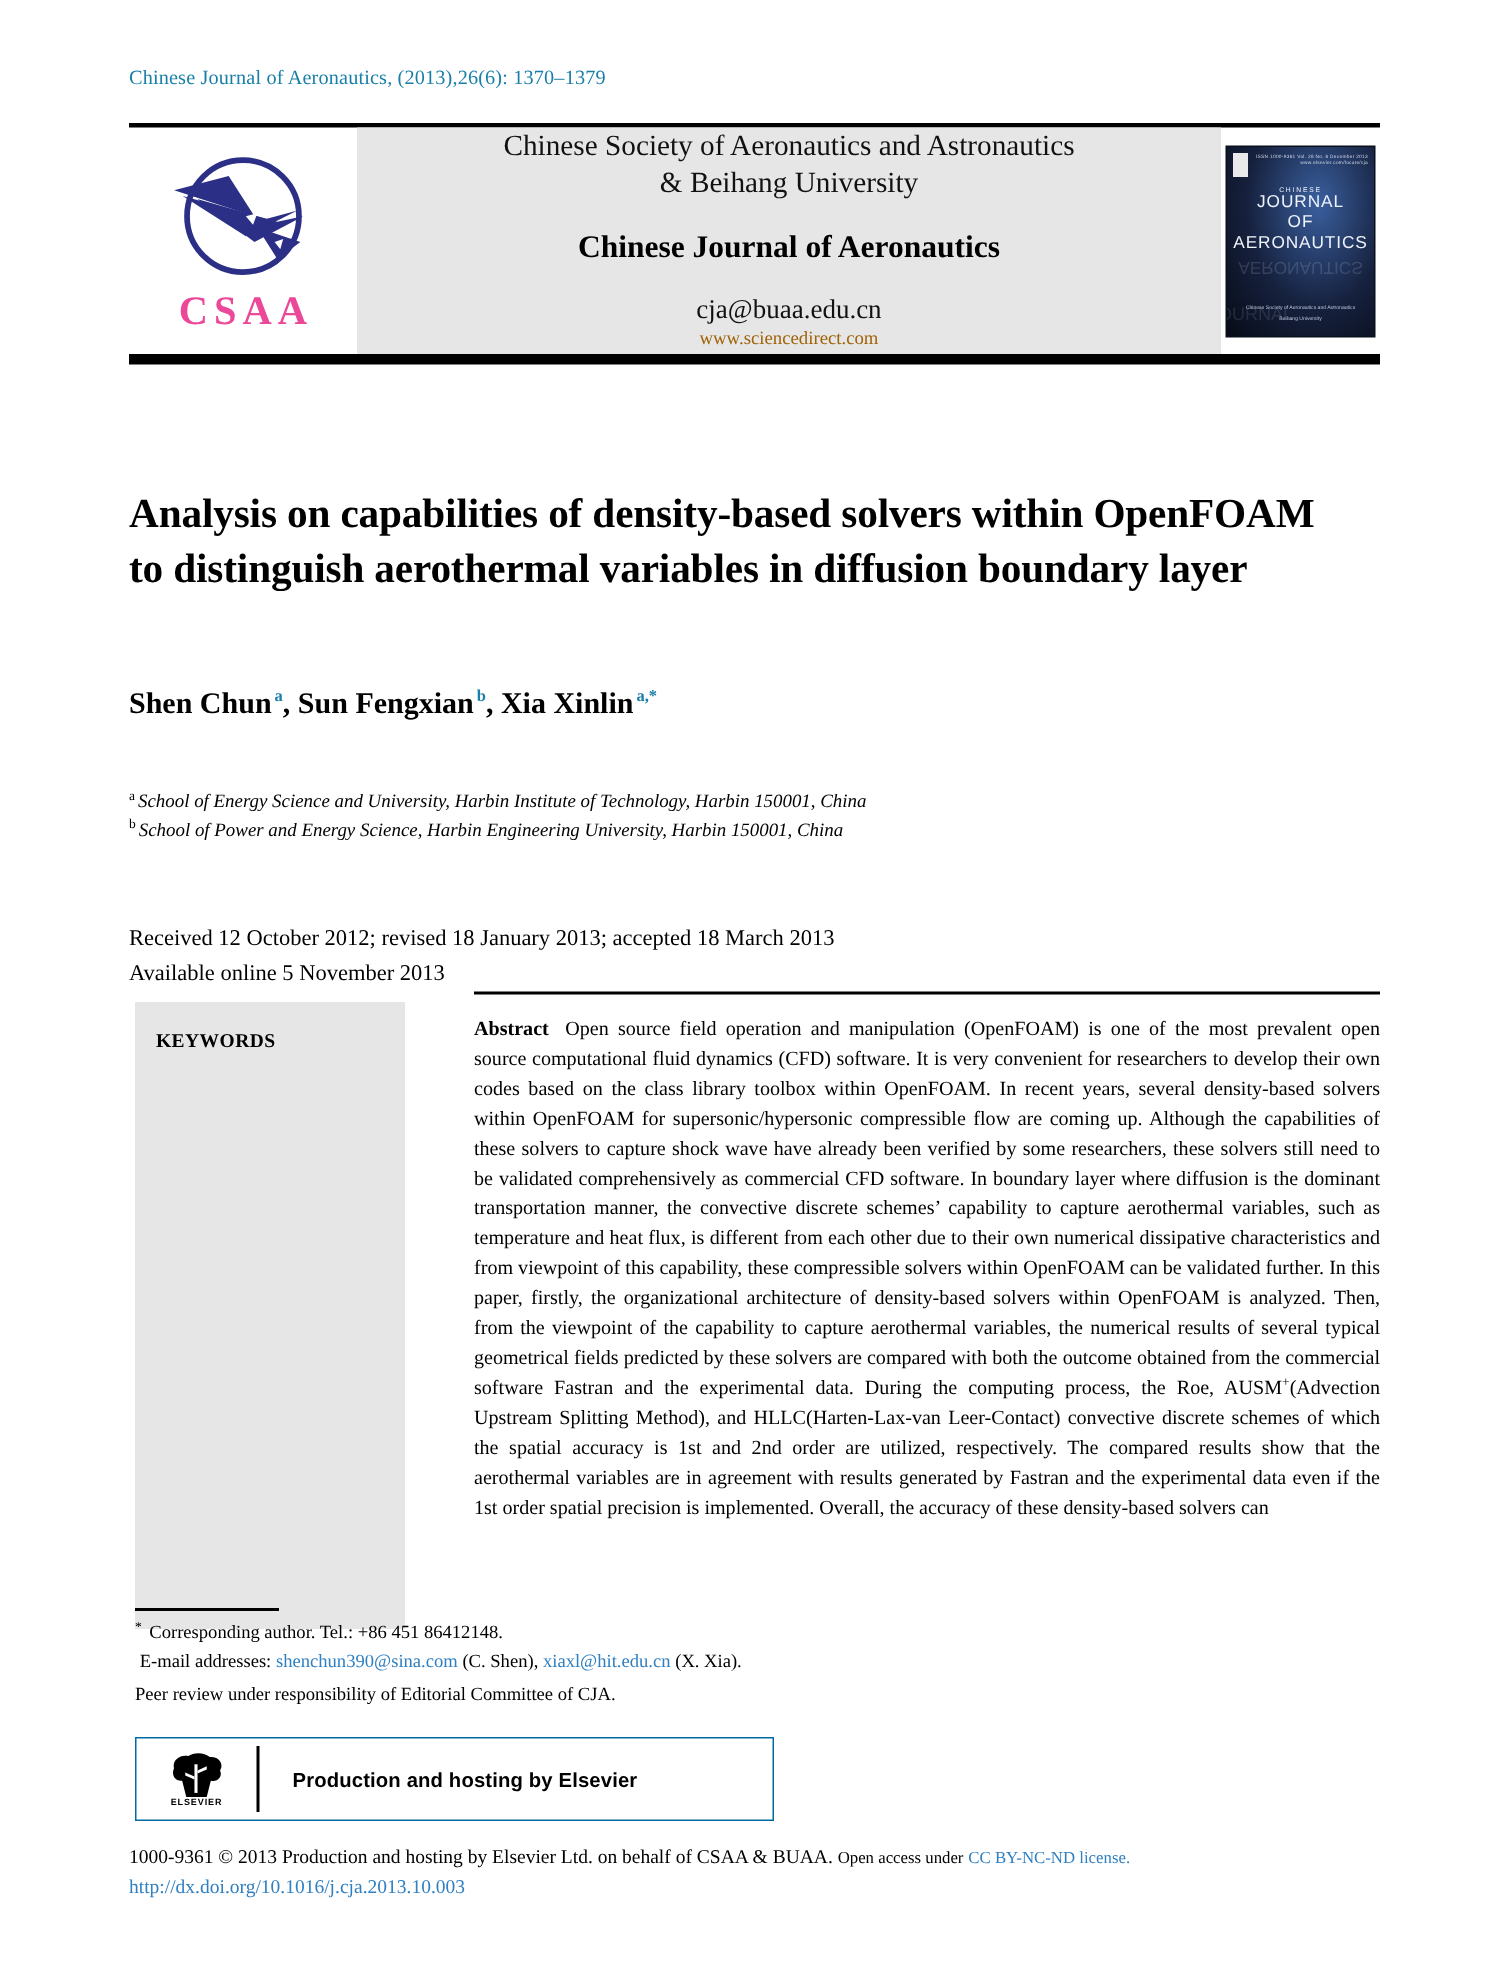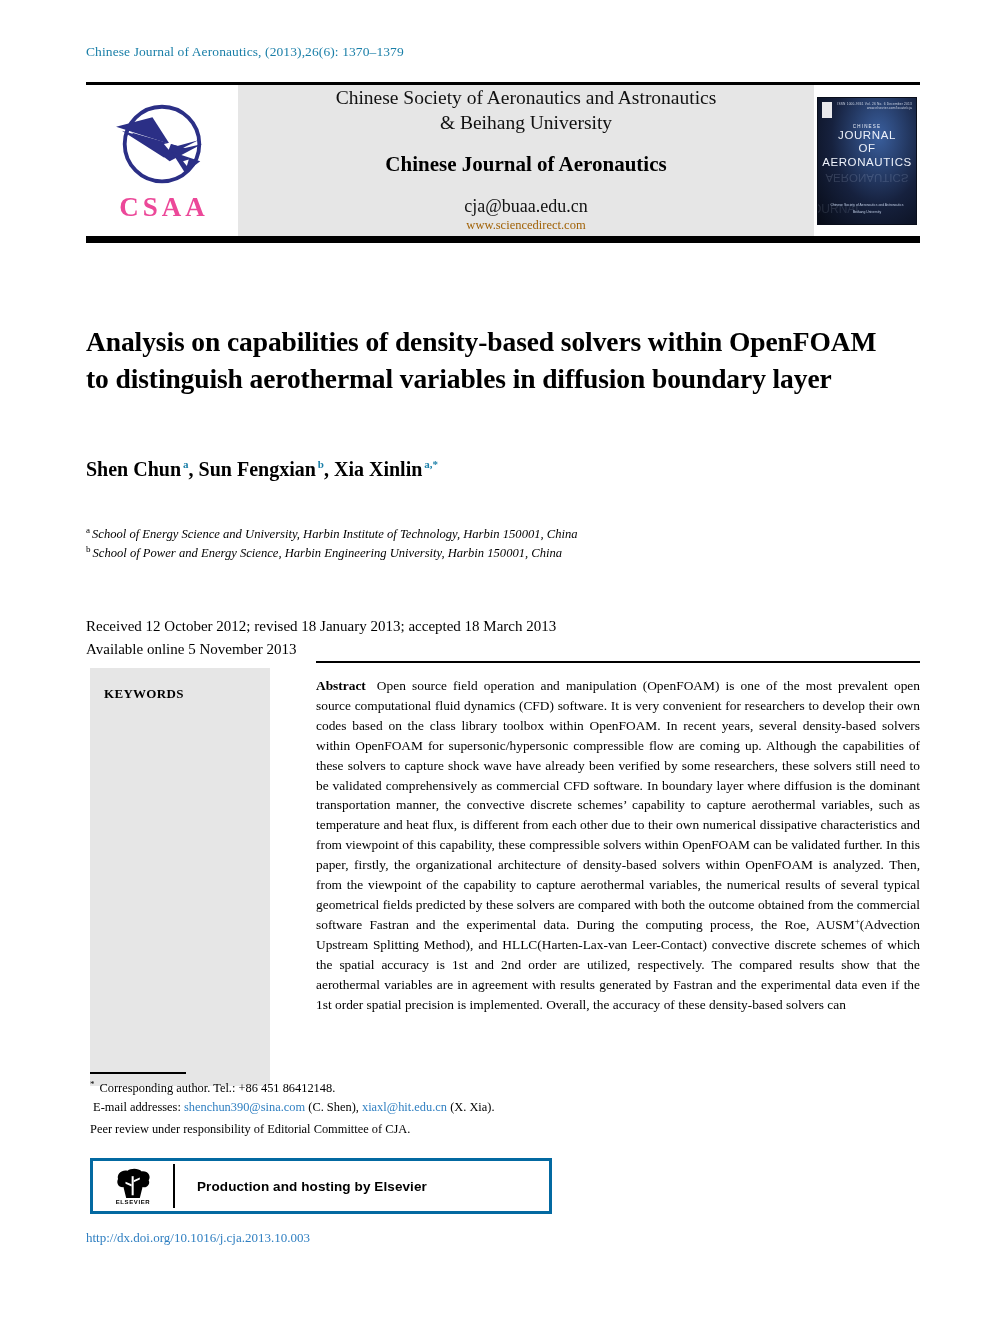--- a/index.html
+++ b/index.html
@@ -273,23 +273,23 @@
     line-height: 1.52;
   }
   .footnotes .star { vertical-align: super; font-size: 9px; padding-right: 5px; }
   .footnotes a, .link { color: #2f7fc1; text-decoration: none; }
   .fn-peer { margin-top: 3px; }
 
   .elsevier-box {
     position: absolute;
     left: 90px;
     top: 1158px;
-    width: 462px;
+    width: 426px;
     height: 56px;
-    border: 3px solid #0369a1;
+    border: 1px solid #0369a1;
     box-sizing: border-box;
     display: flex;
     align-items: center;
   }
   .els-logo-cell {
     width: 82px;
     flex: 0 0 82px;
     display: flex;
     flex-direction: column;
     align-items: center;
@@ -437,16 +437,21 @@
         <path d="M28 12 L31 12 L31 40 L28 40 Z" fill="#ffffff"></path>
         <path d="M31 18 L40 14 L40 17 L31 21 Z" fill="#ffffff"></path>
         <path d="M28 24 L19 20 L19 23 L28 27 Z" fill="#ffffff"></path>
       </svg>
       <div class="els-word">ELSEVIER</div>
     </div>
     <div class="els-caption">Production and hosting by Elsevier</div>
   </div>
 
   <div class="colophon">
+    <div>
+      <span>1000-9361 © 2013 Production and hosting by Elsevier Ltd. on behalf of CSAA &amp; BUAA.</span>
+      <span class="small-open">Open access under</span>
+      <span class="small-open link">CC BY-NC-ND license.</span>
+    </div>
     <div class="doi">http://dx.doi.org/10.1016/j.cja.2013.10.003</div>
   </div>
 
 </div>
 
 </body></html>

